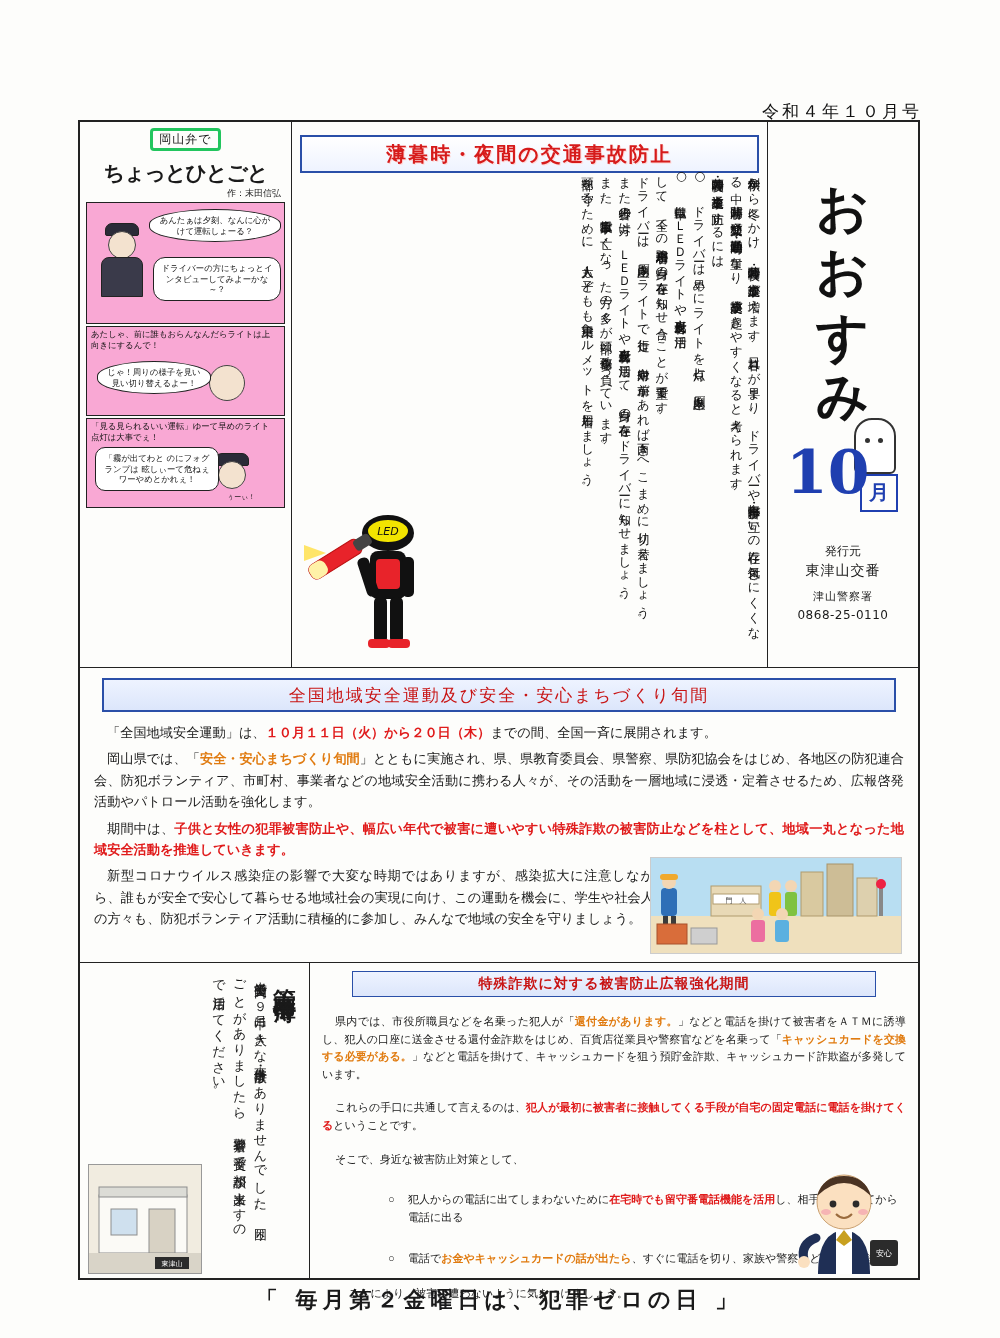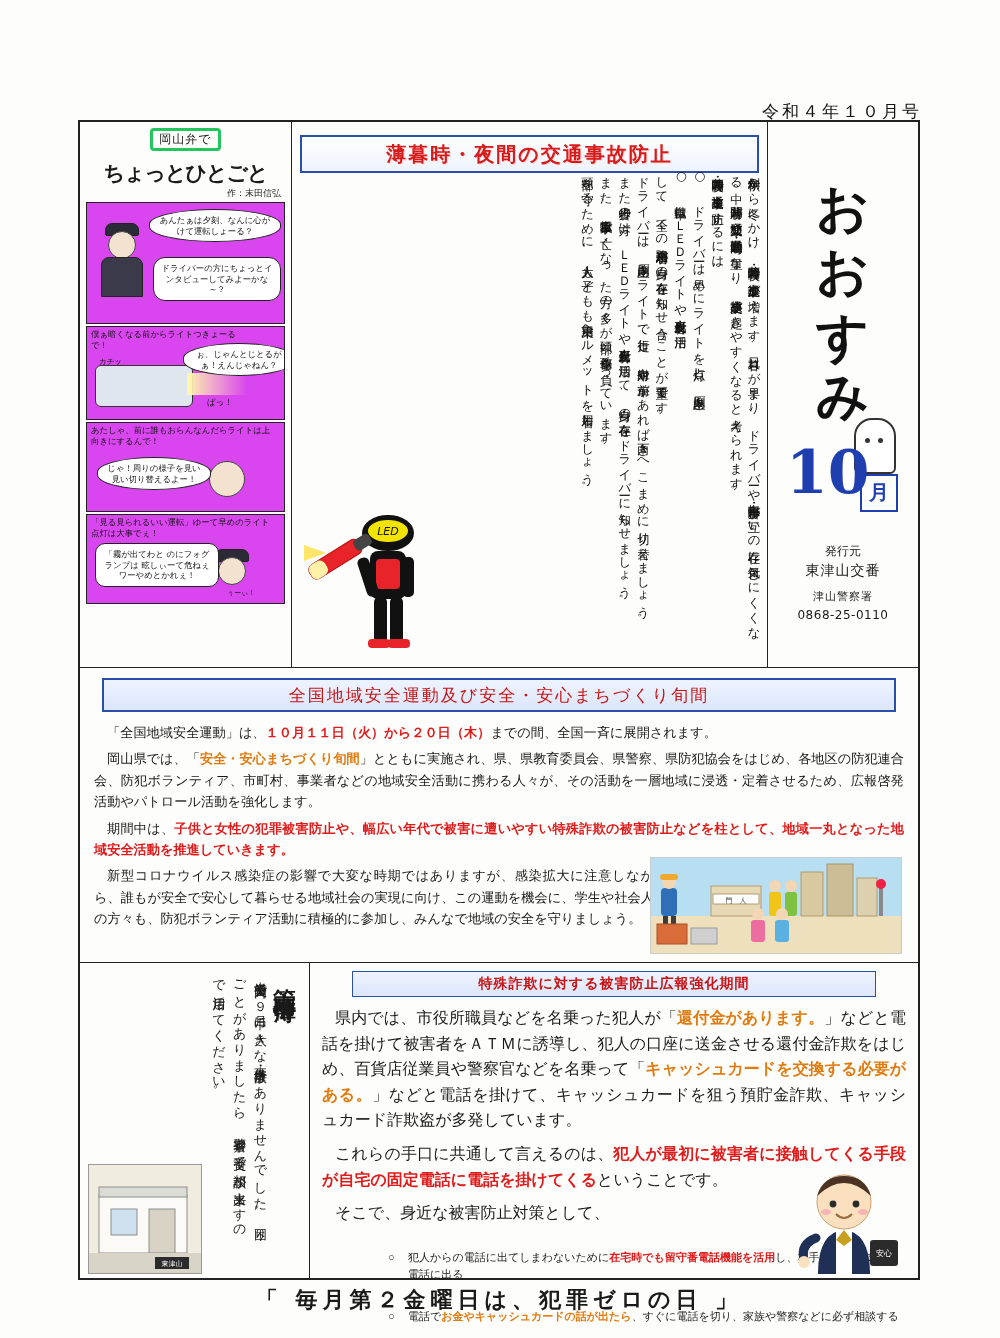--- a/index.html
+++ b/index.html
@@ -76,21 +76,21 @@
   }
   .manga-head .author {
     font-size: 9px;
     text-align: right;
     padding-right: 6px;
   }
   .panel {
     border: 1.3px solid #222;
     margin: 2px 2px 2px 2px;
     position: relative;
-    background: #d946ef;
+    background: #f9a8d4;
     overflow: hidden;
   }
   .p1 { height: 120px; }
   .p2 { height: 92px; }
   .p3 { height: 88px; }
   .p4 { height: 88px; }
   .bubble {
     position: absolute;
     background: #fff;
     border: 1.1px solid #222;
@@ -364,22 +364,22 @@
     background: linear-gradient(#eef3ff, #dce6fb);
     display: flex; align-items: center; justify-content: center;
     margin: 0 30px 8px 30px;
   }
   .fraud-banner span {
     font-size: 14px; font-weight: bold; letter-spacing: 1px;
     color: #c81414;
     font-family: Liberation Serif, serif;
   }
   .fraud p {
-    margin: 8px 0 4px 0;
-    font-size: 16px;
+    margin: 16px 0 4px 0;
+    font-size: 11px;
     line-height: 1.6;
     font-family: "DejaVu Serif", serif;
     text-align: justify;
   }
   .bullets {
     margin: 2px 0 0 26px;
   }
   .bullets li {
     list-style: none;
     font-size: 11px;
@@ -434,28 +434,20 @@
       </div>
 
       <div class="panel p1">
         <div class="cop-cap" style="left:18px; top:20px;"></div>
         <div class="cop-head" style="left:21px; top:28px;"></div>
         <div class="cop-body" style="left:14px; top:54px;"></div>
         <div class="bubble" style="left:62px; top:6px; width:118px;">あんたぁは夕刻、なんに心がけて運転しょーる？</div>
         <div class="bubble" style="left:66px; top:54px; width:114px; border-radius:12px;">ドライバーの方にちょっとインタビューしてみよーかな～？</div>
       </div>
 
-      <div class="panel p2">
-        <div class="cap" style="left:4px; top:2px; width:150px;">僕ぁ暗くなる前からライトつきょーるで！</div>
-        <div class="car-body" style="left:8px; top:38px; width:96px; height:40px;"></div>
-        <div class="beam" style="left:100px; top:46px; width:60px; height:22px;"></div>
-        <div class="bubble" style="left:96px; top:16px; width:98px;">ぉ、じゃんとじとるがぁ！えんじゃねん？</div>
-        <div class="cap" style="left:12px; top:30px; font-size:7.5px;">カチッ</div>
-        <div class="cap" style="left:120px; top:70px;">ぱっ！</div>
-      </div>
 
       <div class="panel p3">
         <div class="cap" style="left:4px; top:2px; width:180px;">あたしゃ、前に誰もおらんなんだらライトは上向きにするんで！</div>
         <div class="cop-head" style="left:122px; top:38px; width:34px; height:34px;"></div>
         <div class="bubble" style="left:10px; top:34px; width:100px;">じゃ！周りの様子を見い見い切り替えるよー！</div>
       </div>
 
       <div class="panel p4">
         <div class="cap" style="left:4px; top:2px; width:180px;">「見る見られるいい運転」ゆーて早めのライト点灯は大事でぇ！</div>
         <div class="cop-cap" style="left:128px; top:34px;"></div>

